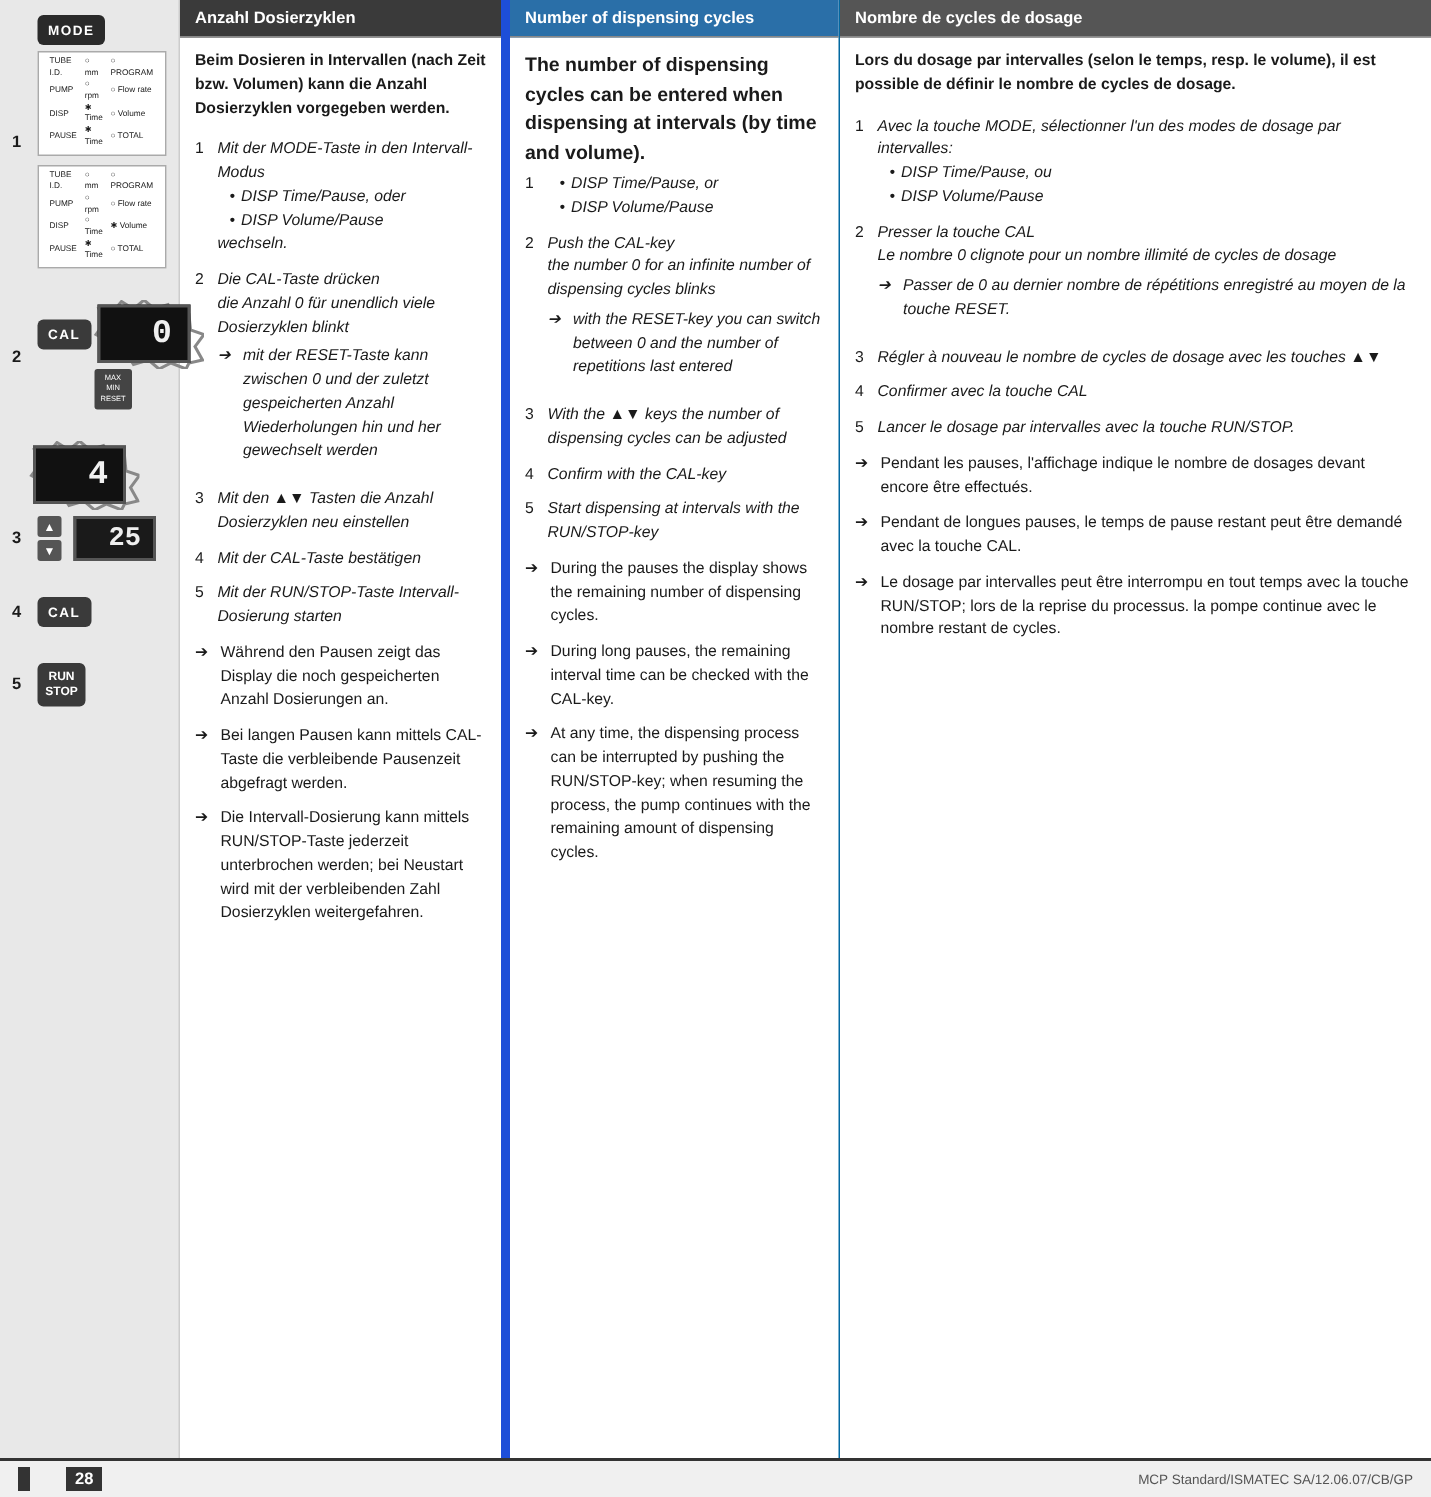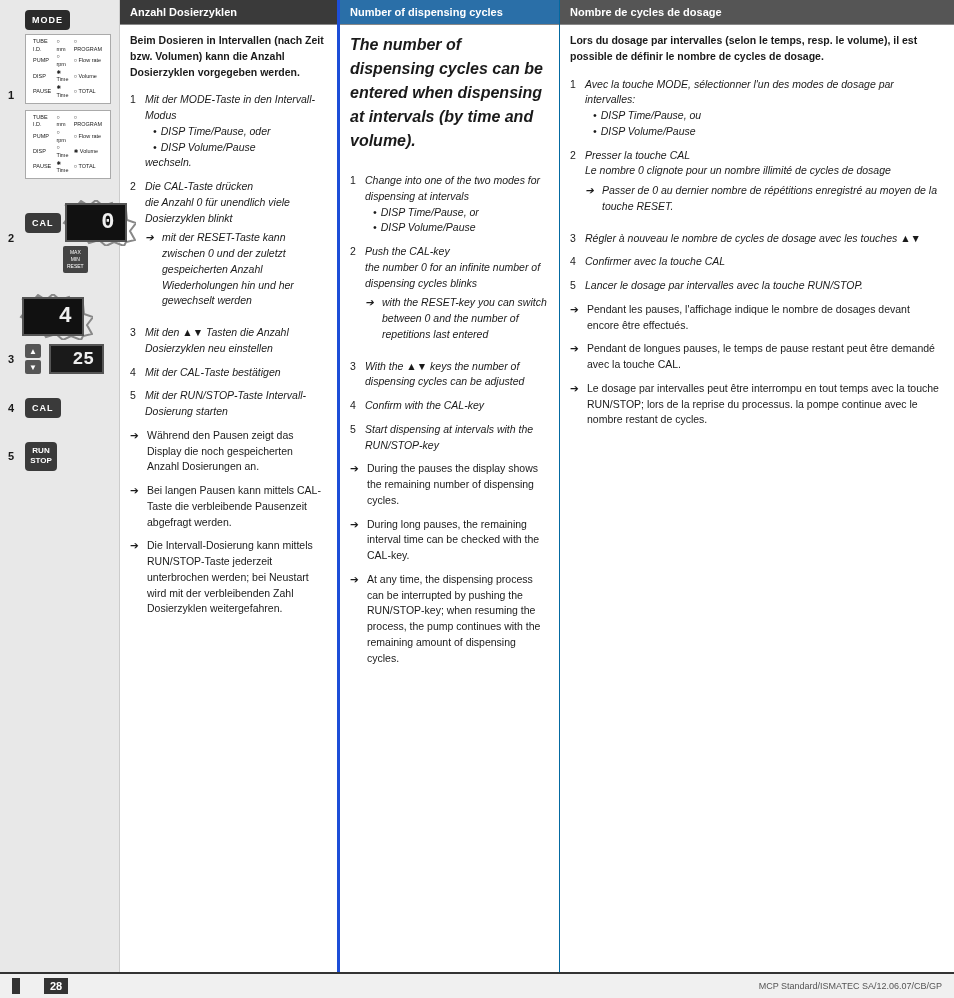--- a/index.html
+++ b/index.html
@@ -107,21 +107,21 @@
       line-height: 1.4;
       margin-left: 2px;
     }
 
     
     .col-german {
       width: 220px;
       background: white;
       padding: 0;
       flex-shrink: 0;
-      border-right: 3px solid #1d4ed8;
+      border-right: 6px solid #1d4ed8;
     }
 
     .col-english {
       width: 220px;
       background: white;
       padding: 0;
       flex-shrink: 0;
       border-right: 1px solid #0369a1;
     }
 
@@ -165,23 +165,22 @@
 
     .col-body .intro-text {
       font-weight: bold;
       margin-bottom: 12px;
       font-size: 10.5px;
       line-height: 1.5;
     }
 
     .col-body .intro-text-english {
       font-weight: bold;
-      font-style: italic;
-      margin-bottom: 20px;
-      font-size: 16px;
+      margin-bottom: 4px;
+      font-size: 13px;
       line-height: 1.5;
     }
 
     .step-item {
       display: flex;
       margin-bottom: 8px;
       align-items: flex-start;
     }
 
     .step-item .step-number {
@@ -521,21 +520,20 @@
     </div>
 
     <div class="col-english">
       <div class="col-header col-header-english">Number of dispensing cycles</div>
       <div class="col-body">
         <p class="intro-text-english">The number of dispensing cycles can be entered when dispensing at intervals (by time and volume).</p>
 
         <div class="step-item">
           <span class="step-number">1</span>
           <div class="step-content">
-            <span>Change into one of the two modes for dispensing at intervals</span>
             <ul class="bullet-list">
               <li>DISP Time/Pause, or</li>
               <li>DISP Volume/Pause</li>
             </ul>
           </div>
         </div>
 
         <div class="step-item">
           <span class="step-number">2</span>
           <div class="step-content">

